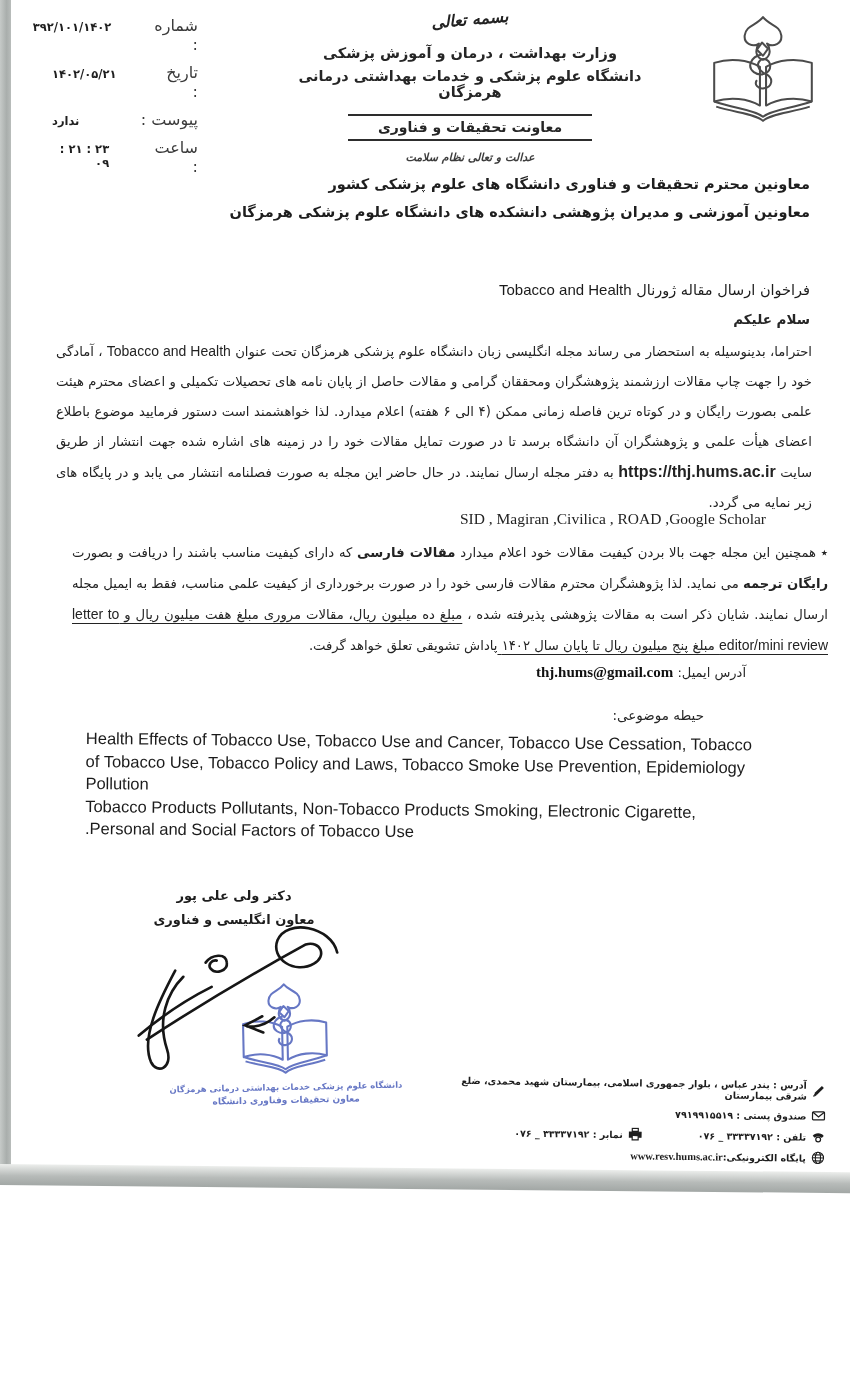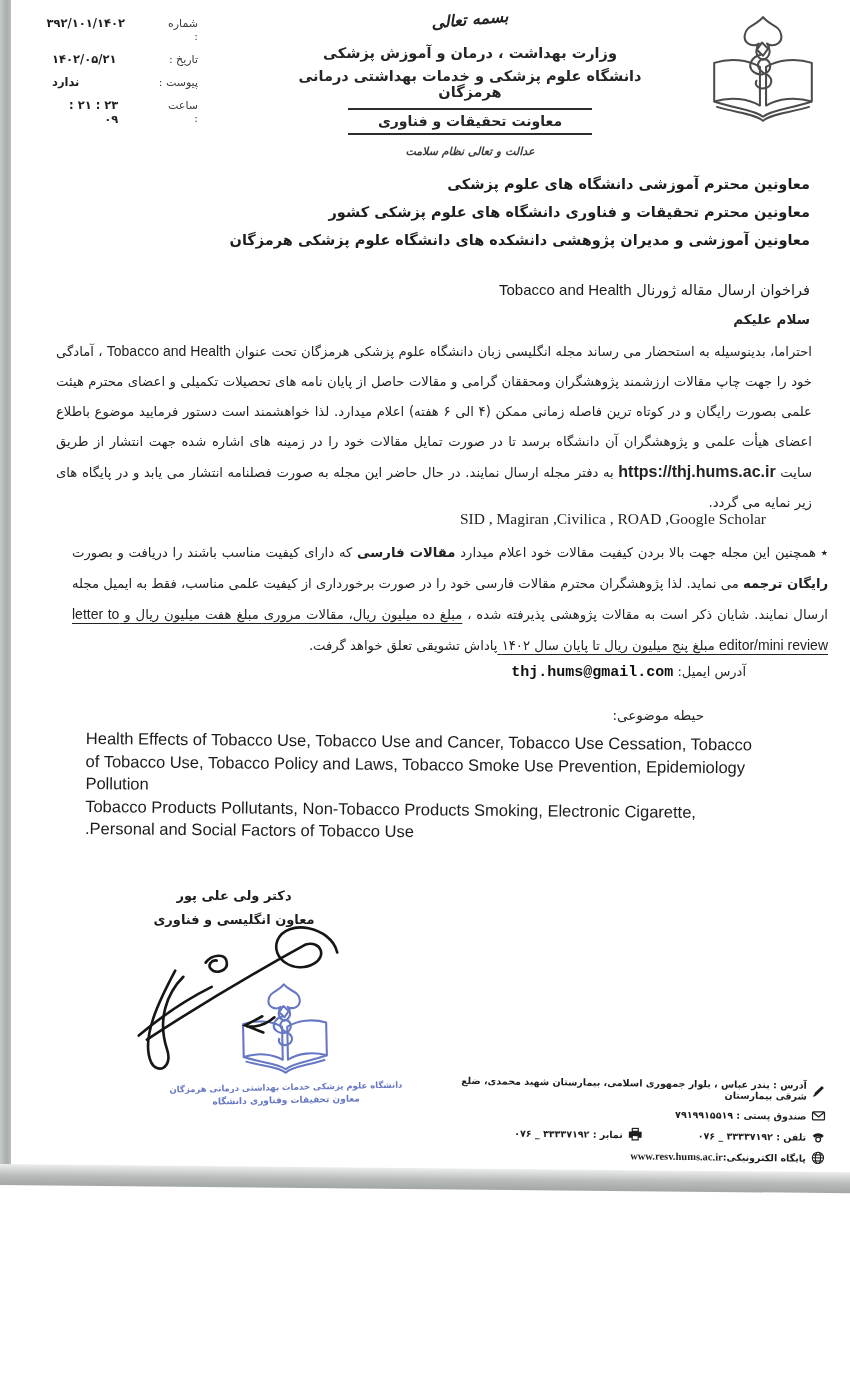--- a/index.html
+++ b/index.html
@@ -11,29 +11,29 @@
   .abs{position:absolute;}
   
   .scan-left{left:0;top:0;width:11px;height:1172px;background:linear-gradient(to right,#c6cac8,#a9aeac 60%,#b9bdbb);}
   .scan-bottom{left:-6px;top:1164px;width:872px;height:21px;
     background:linear-gradient(to bottom,#eceeec,#b7bbb9 55%,#a2a7a5);
     transform:rotate(0.55deg);transform-origin:0 50%;}
   .scan-below{left:0;top:1186px;width:850px;height:214px;background:#fff;}
   
   .meta{left:52px;top:16px;width:146px;direction:rtl;}
   .meta-row{display:flex;justify-content:space-between;align-items:baseline;margin-bottom:9px;}
-  .meta-label{font-size:11px;color:#3a3a3a;margin-left:43px;}
+  .meta-label{font-size:16px;color:#3a3a3a;margin-left:43px;}
   .meta-value{font-size:11.5px;font-weight:bold;color:#1f1f1f;}
   
   .hdr{left:286px;top:10px;width:368px;text-align:center;direction:rtl;}
   .bismillah{display:inline-block;font-size:16px;font-style:italic;font-weight:bold;
     transform:rotate(-5deg);letter-spacing:1px;color:#222;}
   .h-min{font-size:14.5px;font-weight:bold;margin-top:16px;}
   .h-uni{font-size:14.5px;font-weight:bold;margin-top:7px;}
-  .dept-band{margin-top:8px;}
+  .dept-band{margin-top:14px;}
   .dept{display:inline-block;border-top:2px solid #2d2d2d;border-bottom:2px solid #2d2d2d;
     padding:3px 30px 4px;font-weight:bold;font-size:14px;}
   .slogan{margin-top:10px;font-size:11px;font-style:italic;font-weight:bold;color:#3c3c3c;}
   
   .logo-hdr{left:702px;top:10px;width:122px;height:118px;}
   .logo-hdr svg{width:100%;height:100%;}
   
   .recipients{left:60px;top:170px;width:750px;direction:rtl;text-align:right;
     font-weight:bold;font-size:14.5px;line-height:28px;color:#1e1e1e;}
   .subject{left:60px;top:281px;width:750px;direction:rtl;text-align:right;font-weight:normal;font-size:14.5px;color:#1b1b1b;}
@@ -44,21 +44,21 @@
   .p1{left:56px;top:336px;width:756px;font-size:13.2px;line-height:30px;}
   .p2{left:72px;top:537px;width:756px;font-size:13.2px;line-height:31px;}
   .lat{font-family:"Liberation Sans",sans-serif;}
   .lat-n{font-family:"Liberation Sans",sans-serif;font-size:14px;}
   .lat-b{font-family:"Liberation Sans",sans-serif;font-weight:bold;font-size:16px;}
   .bold{font-weight:bold;}
   .u{text-decoration:underline;text-underline-offset:4px;}
   .indexes{left:60px;top:510px;width:706px;direction:ltr;text-align:right;
     font-family:"Liberation Serif",serif;font-size:15.5px;color:#222;}
   .email-line{left:56px;top:664px;width:690px;direction:rtl;text-align:right;font-size:13px;}
-  .email-addr{font-family:Liberation Mono, monospace;font-weight:bold;font-size:15px;color:#111;}
+  .email-addr{font-family:Liberation Serif, serif;font-weight:bold;font-size:15px;color:#111;}
   .scope-label{left:56px;top:707px;width:648px;direction:rtl;text-align:right;font-size:13.5px;}
   .topics{left:86px;top:727px;width:736px;font-family:"Liberation Sans",sans-serif;
     font-size:16.5px;line-height:22.5px;color:#1b1b1b;white-space:pre-line;
     transform:rotate(0.55deg);transform-origin:0 0;}
   
   .sig-text{left:118px;top:884px;width:232px;direction:rtl;text-align:center;
     font-weight:bold;font-size:13px;line-height:24px;color:#1d1d1d;}
   .sig-ink{left:110px;top:912px;width:258px;height:162px;z-index:3;}
   .sig-ink svg{width:100%;height:100%;}
   .stamp{left:166px;top:980px;width:238px;text-align:center;color:#5a6cc0;
@@ -115,21 +115,20 @@
     <path d="M54 37 L59 30 L65 36 L60 43 Z"></path>
     <path d="M58 42 C48 44 44 54 51 59 C58 64 68 60 67 52 C66 46 59 44 56 49 C53 54 58 59 63 61 C71 65 69 74 61 75 C55 76 51 71 54 67"></path>
     <path d="M12 50 C28 45 45 47 57 54 L57 92 C45 85 28 83 12 88 Z"></path>
     <path d="M108 50 C92 45 75 47 63 54 L63 92 C75 85 92 83 108 88 Z"></path>
     <path d="M12 88 C32 95 52 96 60 103 C68 96 88 95 108 88"></path>
     <path d="M14 93 C33 99 53 100 60 107 C67 100 87 99 106 93"></path>
   </svg>
 </div>
 
 <div class="abs recipients">
-  <div>معاونین محترم آموزشی دانشگاه های علوم پزشکی</div>
   <div>معاونین محترم تحقیقات و فناوری دانشگاه های علوم پزشکی کشور</div>
   <div>معاونین آموزشی و مدیران پژوهشی دانشکده های دانشگاه علوم پزشکی هرمزگان</div>
 </div>
 
 <div class="abs subject"><span>فراخوان ارسال مقاله  ژورنال </span><span class="lat">Tobacco and Health</span></div>
 <div class="abs greeting">سلام علیکم</div>
 
 <div class="abs para p1"><span>احتراما، بدینوسیله به استحضار می رساند مجله انگلیسی زبان دانشگاه علوم پزشکی هرمزگان تحت عنوان  </span><span class="lat-n">Tobacco and Health</span><span> ، آمادگی خود را جهت چاپ مقالات ارزشمند پژوهشگران ومحققان گرامی و مقالات حاصل از پایان نامه های تحصیلات تکمیلی و اعضای محترم هیئت علمی بصورت رایگان و در کوتاه ترین فاصله زمانی ممکن (۴ الی ۶ هفته) اعلام میدارد. لذا خواهشمند است دستور فرمایید موضوع باطلاع اعضای هیأت علمی و پژوهشگران آن دانشگاه برسد تا در صورت تمایل مقالات خود را در زمینه های اشاره شده جهت انتشار از طریق سایت </span><span class="lat-b">https://thj.hums.ac.ir</span><span> به دفتر مجله  ارسال نمایند. در حال حاضر این مجله به صورت فصلنامه انتشار می یابد و در پایگاه های زیر نمایه می گردد.</span></div>
 
 <div class="abs indexes">SID , Magiran ,Civilica , ROAD ,Google Scholar</div>

